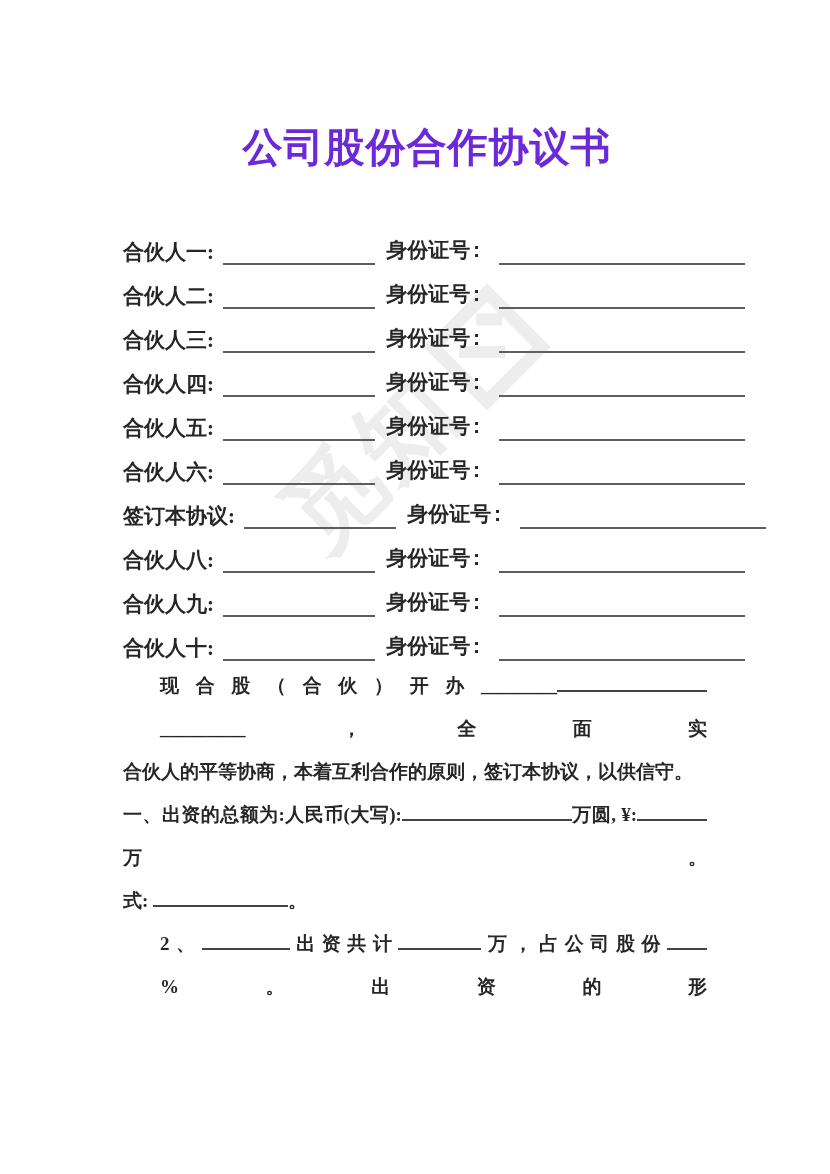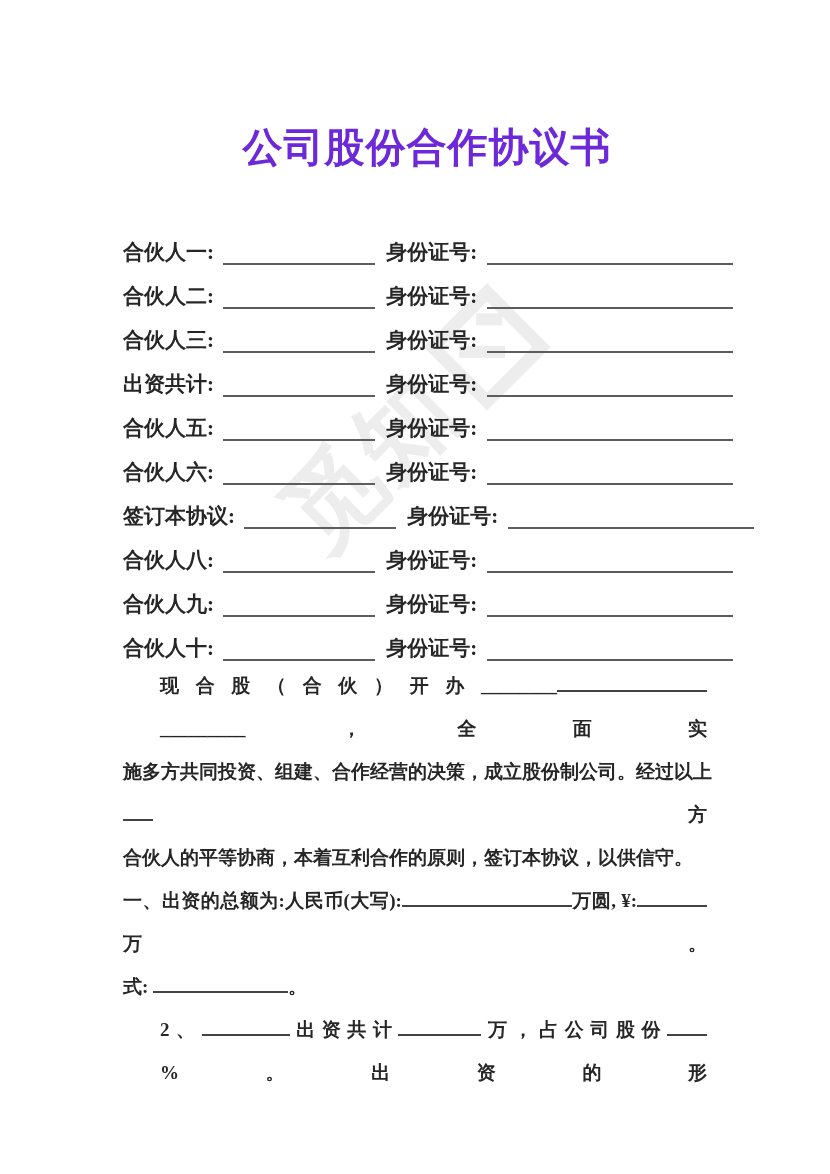--- a/index.html
+++ b/index.html
@@ -32,21 +32,21 @@
   .doc-title {
     position:absolute; top:126px; left:12px; width:100%;
     margin:0; text-align:center;
     font-size:40px; line-height:44px; color:#6d28d9; letter-spacing:1px;
   }
 
   
   .partner-list { position:absolute; top:221px; left:123px; width:600px; }
   .partner-row { display:flex; align-items:flex-end; height:44px; font-size:21px; }
   .p-label { line-height:26px; white-space:pre; margin-right:4px; }
-  .p-id-label { margin-left:11px; margin-right:4px; }
+  .p-id-label { margin-left:11px; margin-right:4px;font-family:Liberation Mono, monospace; }
   .p-blank { height:26px; border-bottom:2px solid #5d5d5d; flex:0 0 auto; }
   .p-blank-name { width:152px; }
   .p-blank-id { width:246px; }
 
   
   .body-lines { position:absolute; top:664px; left:123px; width:584px; font-size:19px; }
   .body-line { line-height:43px; text-align:left; white-space:nowrap; }
   .body-line.fill { text-align:justify; text-align-last:justify; white-space:normal; }
   .body-line.indent { padding-left:37px; }
   .body-line.indent.fill { width:547px; }
@@ -88,21 +88,21 @@
     </div>
 
     <div class="partner-row">
       <span class="p-label">合伙人三: </span>
       <span class="p-blank p-blank-name"></span>
       <span class="p-label p-id-label">身份证号: </span>
       <span class="p-blank p-blank-id"></span>
     </div>
 
     <div class="partner-row">
-      <span class="p-label">出资共计: </span>
+      <span class="p-label">合伙人四: </span>
       <span class="p-blank p-blank-name"></span>
       <span class="p-label p-id-label">身份证号: </span>
       <span class="p-blank p-blank-id"></span>
     </div>
 
     <div class="partner-row">
       <span class="p-label">合伙人五: </span>
       <span class="p-blank p-blank-name"></span>
       <span class="p-label p-id-label">身份证号: </span>
       <span class="p-blank p-blank-id"></span>
@@ -139,20 +139,19 @@
     <div class="partner-row">
       <span class="p-label">合伙人十: </span>
       <span class="p-blank p-blank-name"></span>
       <span class="p-label p-id-label">身份证号: </span>
       <span class="p-blank p-blank-id"></span>
     </div>
   </div>
 
   <div class="body-lines">
       <div class="body-line indent fill"><span class="seg">现合股（合伙）开办</span><span class="seg">________</span><span class="blank" style="width: 150px;"></span><span class="seg">_________</span><span class="seg">，全面实</span></div>
-      <div class="body-line fill"><span class="seg">施多方共同投资、组建、合作经营的决策，成立股份制公司。经过以上</span><span class="blank" style="width: 30px;"></span><span class="seg"> 方</span></div>
       <div class="body-line"><span class="seg">合伙人的平等协商，本着互利合作的原则，签订本协议，以供信守。</span></div>
       <div class="body-line fill"><span class="seg">一、出资的总额为:人民币(大写):</span><span class="blank" style="width: 170px;"></span><span class="seg">万圆, ¥:</span><span class="blank" style="width: 70px;"></span><span class="seg">万。</span></div>
       <div class="body-line"><span class="seg">式: </span><span class="blank" style="width: 135px;"></span><span class="seg">。</span></div>
       <div class="body-line indent fill"><span class="seg">2、</span><span class="blank" style="width: 88px;"></span><span class="seg">出资共计</span><span class="blank" style="width: 83px;"></span><span class="seg">万，占公司股份</span><span class="blank" style="width: 40px;"></span><span class="seg">%。出资的形</span></div>
     </div>
 
 </div>
 
 </body></html>

